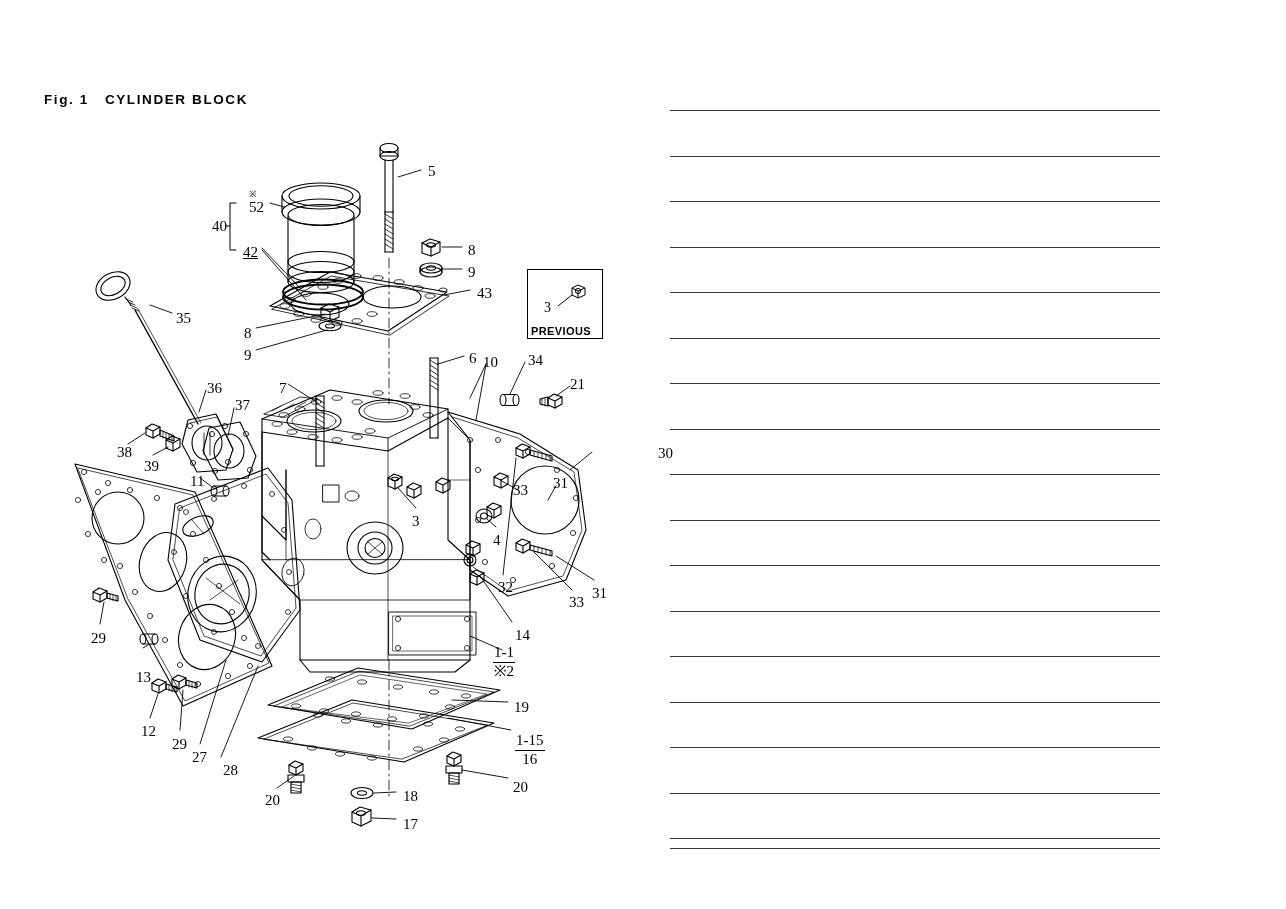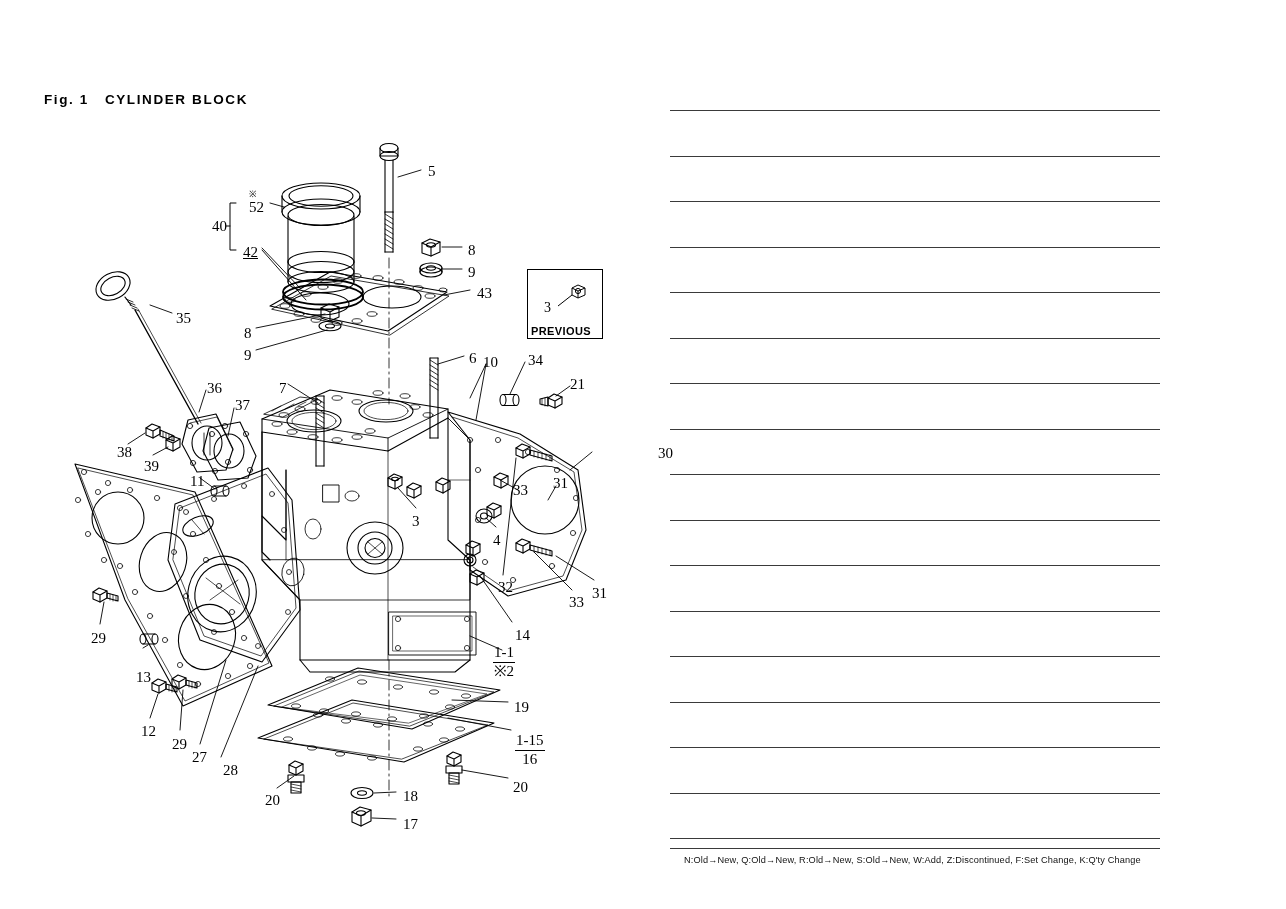--- a/index.html
+++ b/index.html
@@ -744,15 +744,14 @@
       <div class="rule-line" style="top: 469px;"></div>
       <div class="rule-line" style="top: 514.5px;"></div>
       <div class="rule-line" style="top: 560px;"></div>
       <div class="rule-line" style="top: 605.5px;"></div>
       <div class="rule-line" style="top: 651px;"></div>
       <div class="rule-line" style="top: 696.5px;"></div>
       <div class="rule-line" style="top: 742px;"></div>
     </div>
 
   <div id="footer-rule"></div>
-  <div id="footer-legend">N:Old→New,  Q:Old→New,  R:Old→New,  S:Old→New,  W:Add,  Z:Discontinued,  F:Set Change,  K:Q'ty Change</div>
 
 </div>
 
 </body></html>

